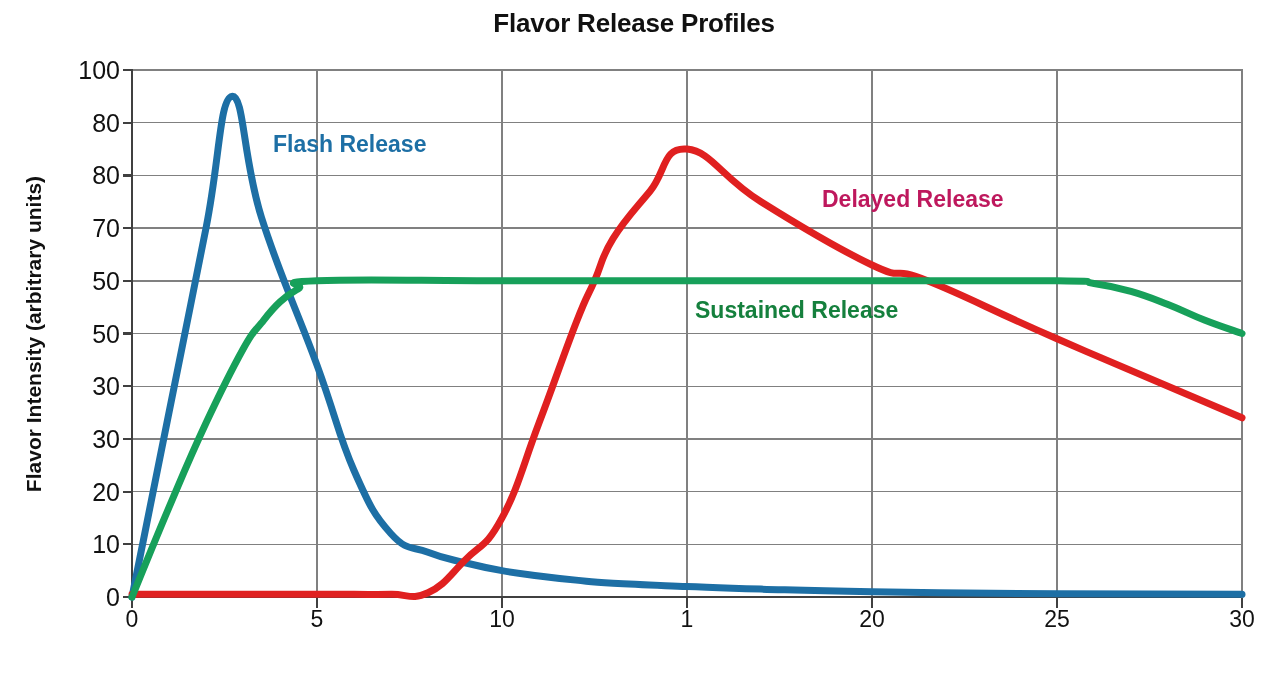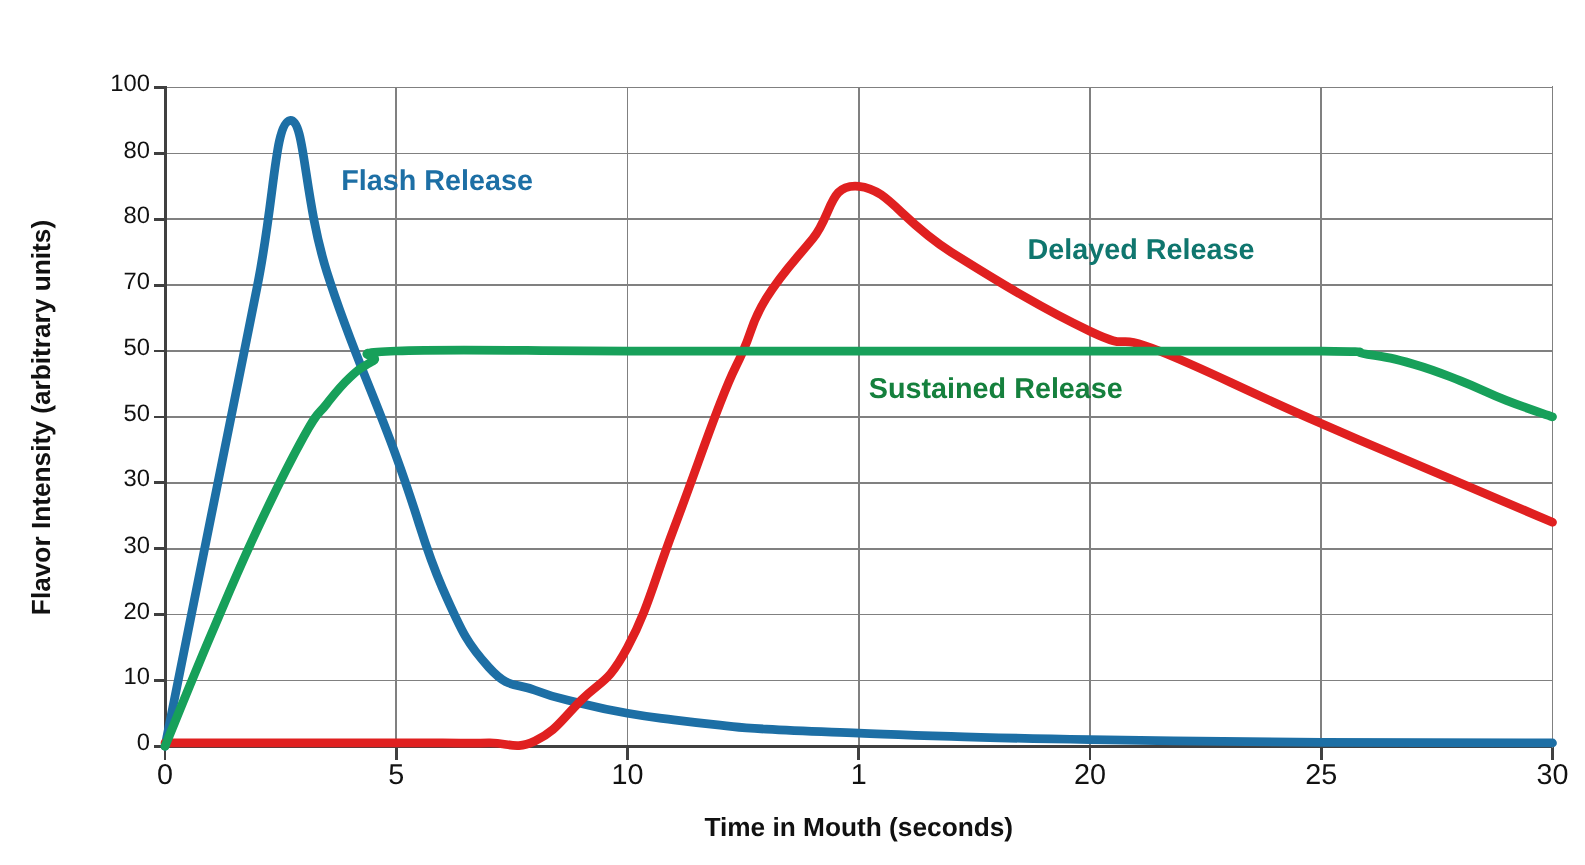--- a/index.html
+++ b/index.html
@@ -49,21 +49,21 @@
     text-align: center;
     font-size: 21px;
     font-weight: bold;
     color: #111111;
   }
   .ytick-label {
     position: absolute;
     right: 0;
     width: 80px;
     text-align: right;
-    font-size: 19px;
+    font-size: 25px;
     color: #111111;
     line-height: 1;
   }
   .ytick-wrap {
     position: absolute;
     left: 40px;
     width: 80px;
     height: 0;
   }
   .xtick-label {
@@ -86,24 +86,24 @@
     position: absolute;
     left: 0;
     top: 0;
   }
 </style>
 </head>
 <body>
 
 <div id="chart-root">
 
+  <div class="chart-title">Flavor Release Profiles</div>
 
   <div class="y-axis-title">Flavor Intensity (arbitrary units)</div>
 
-  <div class="x-axis-title">Time in Mouth (seconds)</div>
 
   <svg class="plot" width="1268" height="692">
     <g id="gridlines">
         <line x1="132" y1="597" x2="1242" y2="597" stroke="#808080" stroke-width="0" shape-rendering="crispEdges"></line>
         <line x1="132" y1="544.3" x2="1242" y2="544.3" stroke="#808080" stroke-width="1.4" shape-rendering="crispEdges"></line>
         <line x1="132" y1="491.6" x2="1242" y2="491.6" stroke="#808080" stroke-width="1.4" shape-rendering="crispEdges"></line>
         <line x1="132" y1="438.9" x2="1242" y2="438.9" stroke="#808080" stroke-width="1.4" shape-rendering="crispEdges"></line>
         <line x1="132" y1="386.2" x2="1242" y2="386.2" stroke="#808080" stroke-width="1.4" shape-rendering="crispEdges"></line>
         <line x1="132" y1="333.5" x2="1242" y2="333.5" stroke="#808080" stroke-width="1.4" shape-rendering="crispEdges"></line>
         <line x1="132" y1="280.8" x2="1242" y2="280.8" stroke="#808080" stroke-width="1.4" shape-rendering="crispEdges"></line>
@@ -190,17 +190,17 @@
       <div class="xtick-label" style="left: 132px;">0</div>
       <div class="xtick-label" style="left: 317px;">5</div>
       <div class="xtick-label" style="left: 502px;">10</div>
       <div class="xtick-label" style="left: 687px;">1</div>
       <div class="xtick-label" style="left: 872px;">20</div>
       <div class="xtick-label" style="left: 1057px;">25</div>
       <div class="xtick-label" style="left: 1242px;">30</div>
     </div>
   <div id="annotations">
       <div class="series-label" style="left: 273px; top: 131px; color: rgb(29, 111, 165);">Flash Release</div>
-      <div class="series-label" style="left: 822px; top: 186px; color: #0f766e;">Delayed Release</div>
+      <div class="series-label" style="left: 822px; top: 186px; color: #be185d;">Delayed Release</div>
       <div class="series-label" style="left: 695px; top: 297px; color: #15803d;">Sustained Release</div>
     </div>
 
 </div>
 
 </body></html>

